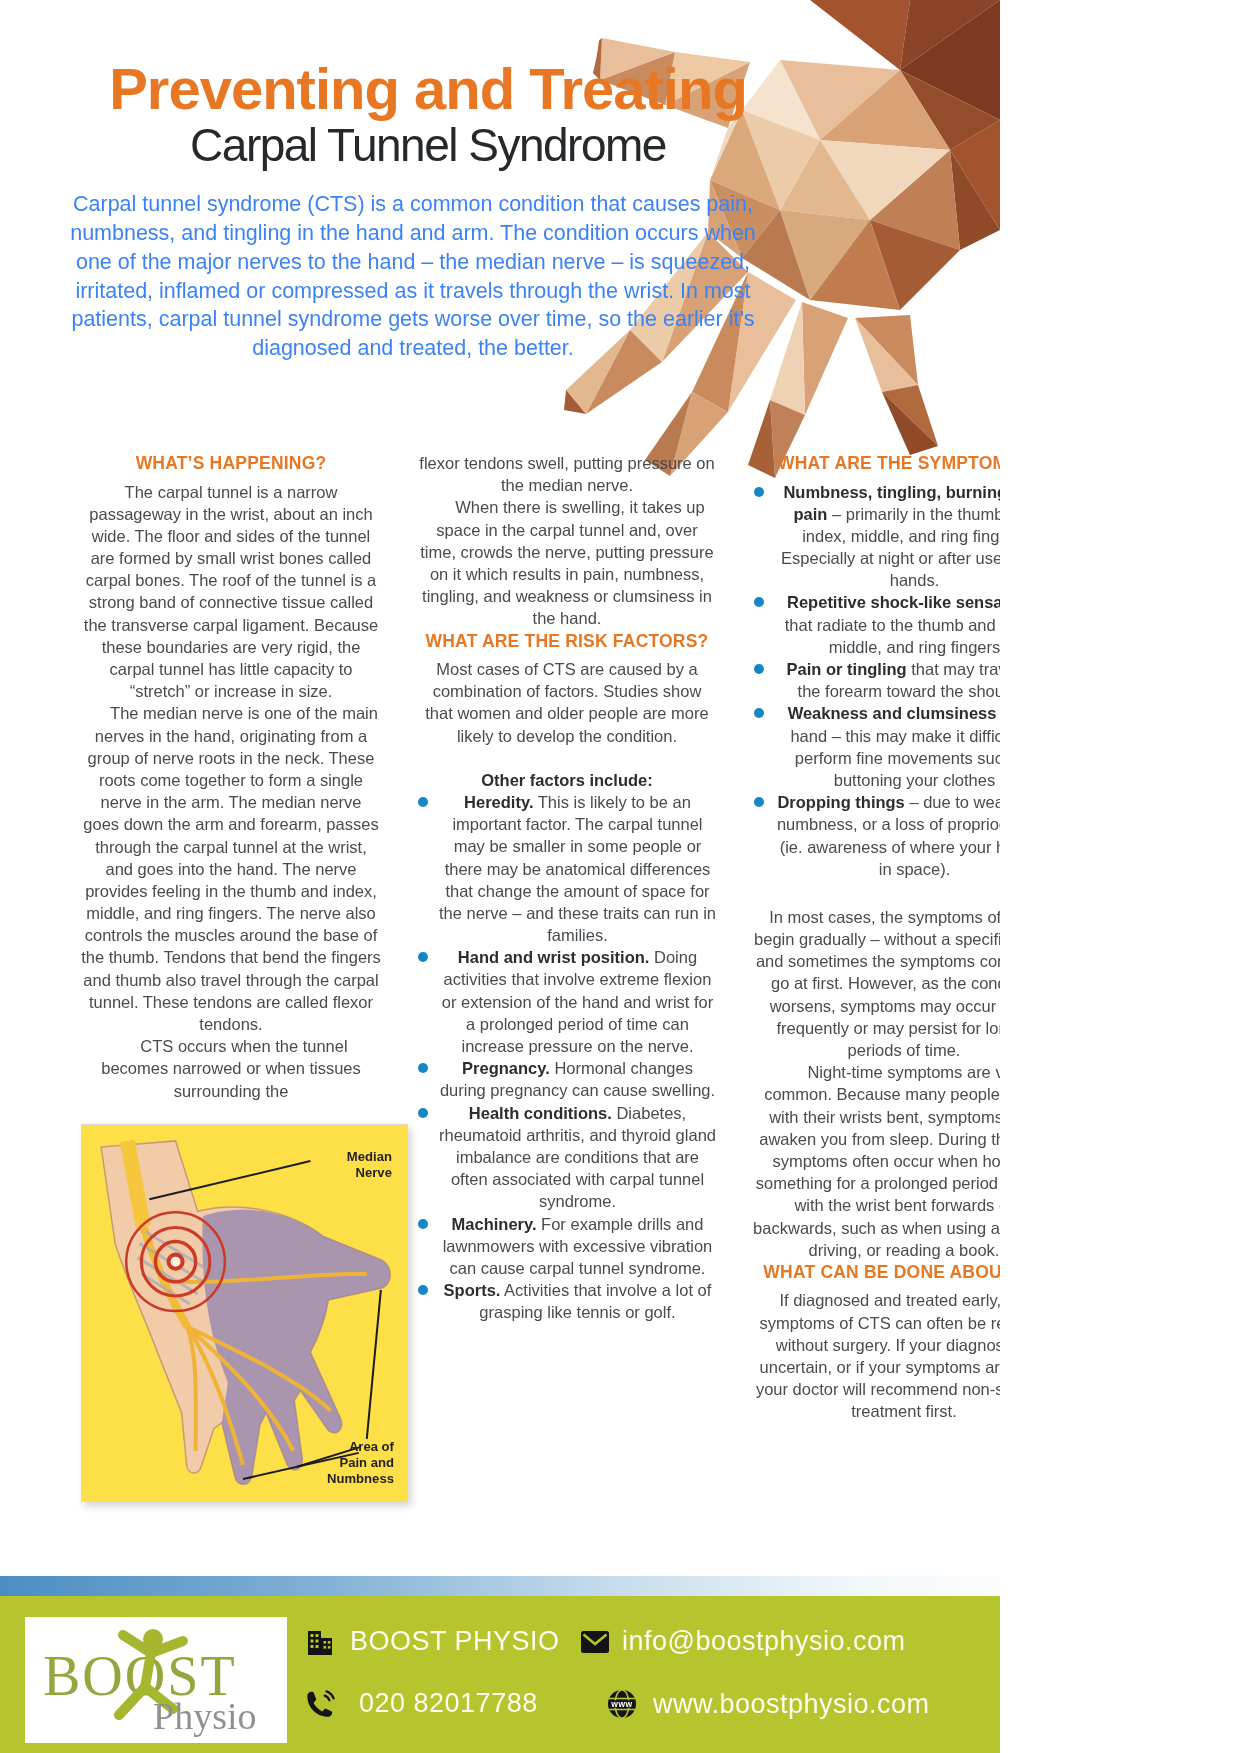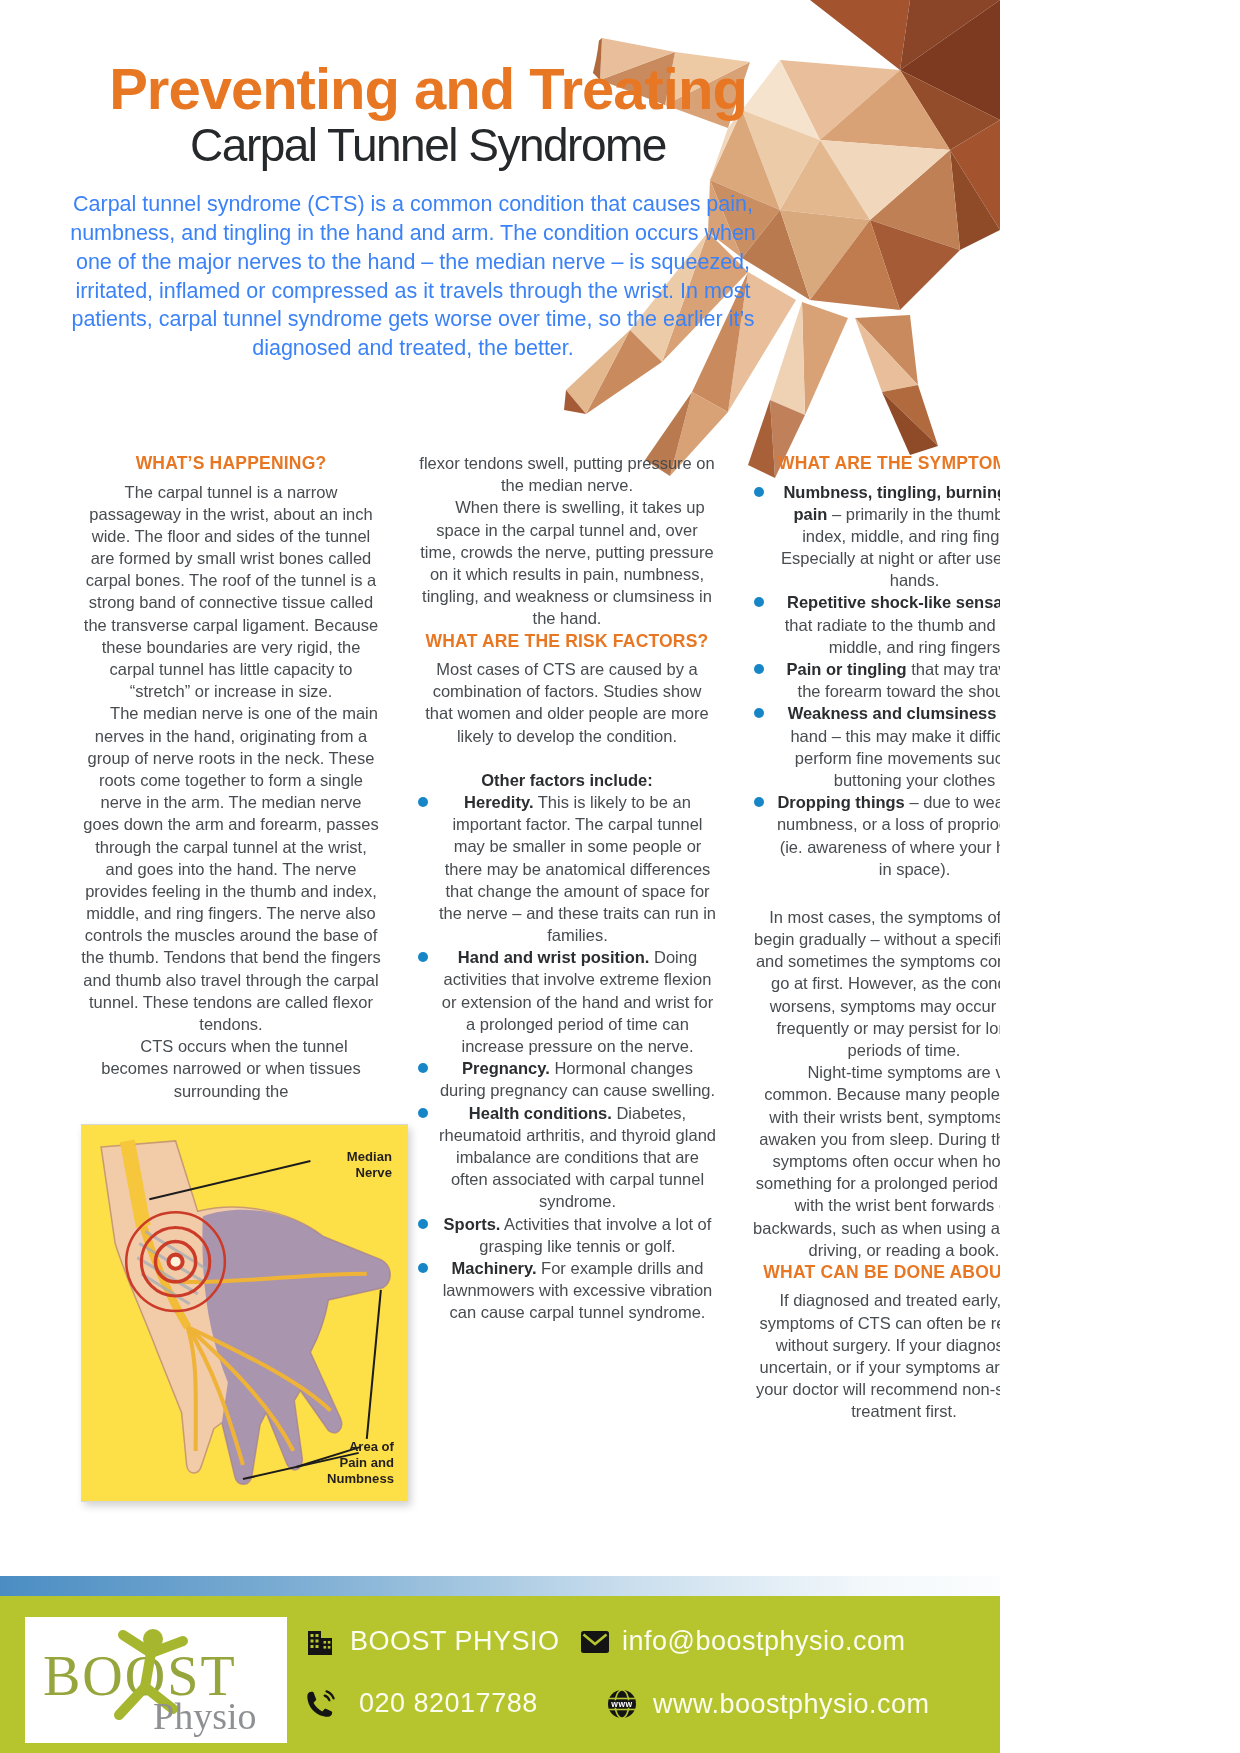--- a/index.html
+++ b/index.html
@@ -192,24 +192,24 @@
           <li>
           <span class="dot"></span><span class="lead">Hand and wrist position.</span><span> Doing activities that involve extreme flexion or extension of the hand and wrist for a prolonged period of time can increase pressure on the nerve.</span>
         </li>
           <li>
           <span class="dot"></span><span class="lead">Pregnancy.</span><span> Hormonal changes during pregnancy can cause swelling.</span>
         </li>
           <li>
           <span class="dot"></span><span class="lead">Health conditions.</span><span> Diabetes, rheumatoid arthritis, and thyroid gland imbalance are conditions that are often associated with carpal tunnel syndrome.</span>
         </li>
           <li>
+          <span class="dot"></span><span class="lead">Machinery.</span><span> For example drills and lawnmowers with excessive vibration can cause carpal tunnel syndrome.</span>
+        </li>
+          <li>
           <span class="dot"></span><span class="lead">Sports.</span><span> Activities that involve a lot of grasping like tennis or golf.</span>
-        </li>
-          <li>
-          <span class="dot"></span><span class="lead">Machinery.</span><span> For example drills and lawnmowers with excessive vibration can cause carpal tunnel syndrome.</span>
         </li>
         </ul>
     </div>
 
     <div class="col">
       <h2 class="section">WHAT ARE THE SYMPTOMS?</h2>
       <ul class="bullets">
           <li>
           <span class="dot"></span><span class="lead">Numbness, tingling, burning, and pain</span><span> – primarily in the thumb and index, middle, and ring fingers. Especially at night or after use of the hands.</span>
         </li>

